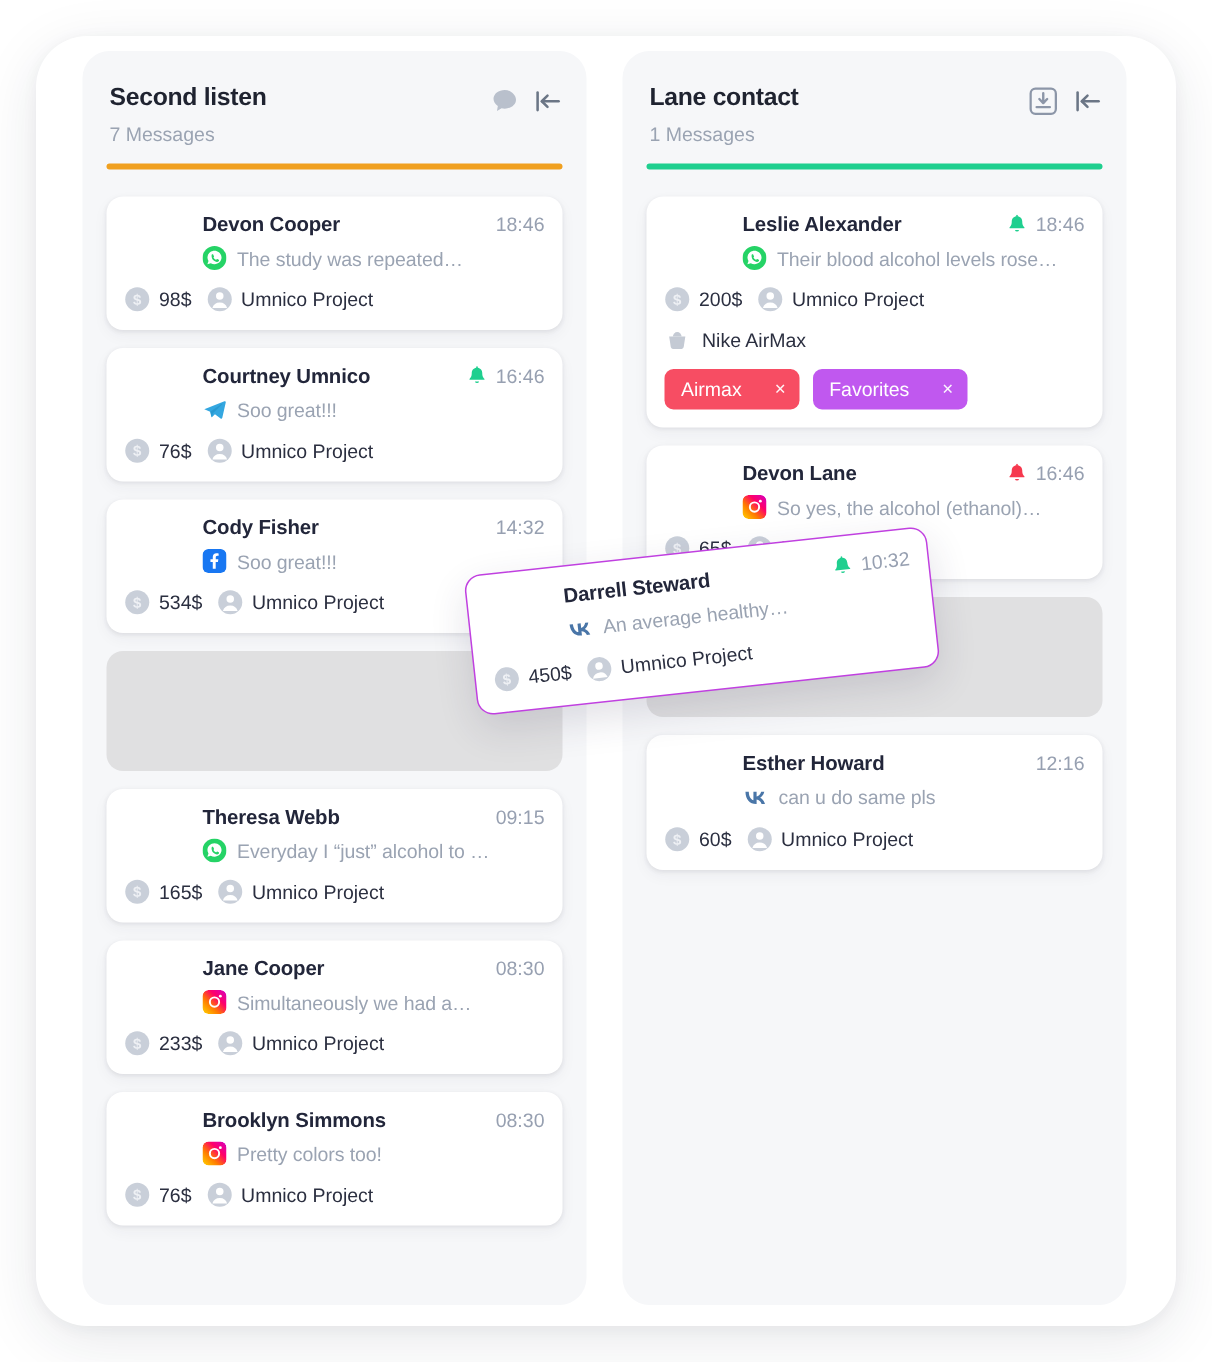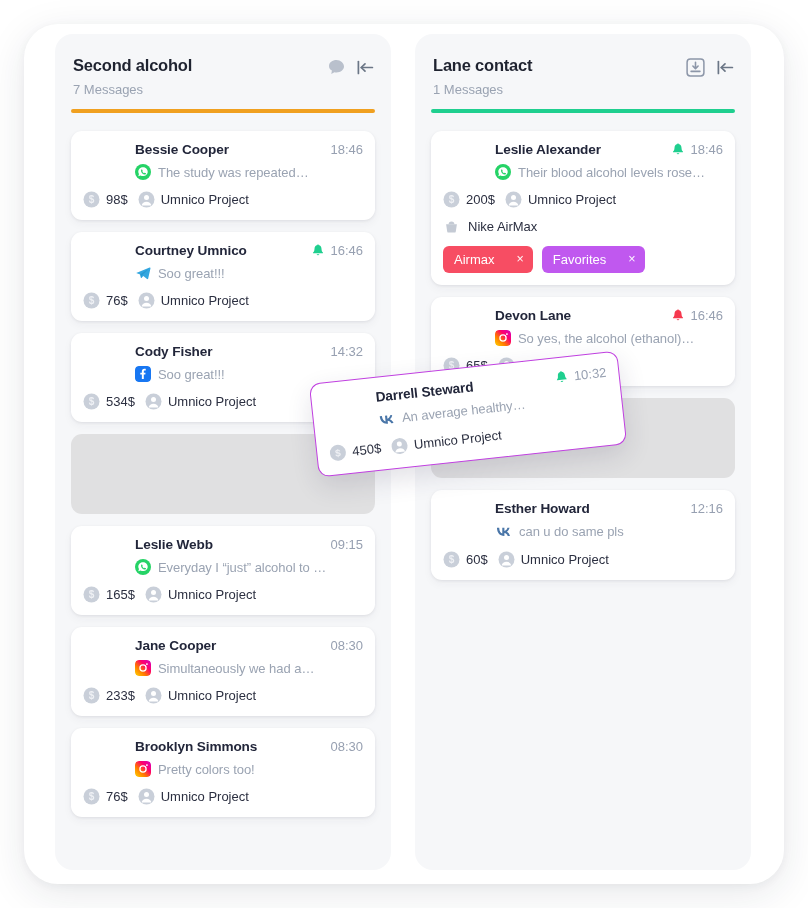--- a/index.html
+++ b/index.html
@@ -108,39 +108,39 @@
   }
 </style>
 </head>
 <body>
 
 <div class="stage">
   <div class="board" id="board">
       <div class="column">
         <div class="col-head">
           <div>
-            <div class="col-title">Second alcohol</div>
+            <div class="col-title">Second listen</div>
             <div class="col-sub">7 Messages</div>
           </div>
           <div class="head-icons">
             <svg width="17" height="17" viewBox="0 0 17 17">
               <path d="M8.5 1C4.4 1 1 3.6 1 6.9c0 1.9 1.1 3.6 2.9 4.7L3.3 15l3.1-1.8c.7.15 1.4.22 2.1.22 4.1 0 7.5-2.6 7.5-5.9S12.6 1 8.5 1z" fill="#b9c0cc"></path>
             </svg>
             <svg width="19" height="19" viewBox="0 0 19 19">
               <path d="M2.4 3.6v11.8" stroke="#6b7686" stroke-width="1.7" stroke-linecap="round"></path>
               <path d="M16.4 9.5H5.4" stroke="#6b7686" stroke-width="1.7" stroke-linecap="round"></path>
               <path d="M9.0 5.8L5.2 9.5l3.8 3.7" fill="none" stroke="#6b7686" stroke-width="1.7" stroke-linecap="round" stroke-linejoin="round"></path>
             </svg>
           </div>
         </div>
         <div class="accent orange"></div>
         <div class="cards">
           <div class="card">
             <div class="row-top">
-              <span class="name">Bessie Cooper</span>
+              <span class="name">Devon Cooper</span>
               <span class="time-wrap">
                 <span class="time">18:46</span>
               </span>
             </div>
             <div class="row-msg">
               <svg class="sico" viewBox="0 0 16 16">
                 <circle cx="8" cy="8" r="8" fill="#25d366"></circle>
                 <path d="M8 3.2c-2.6 0-4.7 2-4.7 4.5 0 .85.25 1.65.7 2.35l-.75 2.15 2.3-.7c.7.4 1.5.6 2.45.6 2.6 0 4.7-2 4.7-4.4S10.6 3.2 8 3.2z" fill="#fff"></path>
                 <path d="M6.2 5.7c.1-.25.2-.25.35-.25h.3c.1 0 .25 0 .35.3l.45 1.1c.05.1.05.2 0 .3l-.25.35c-.05.1-.1.2 0 .35.35.6.85 1 1.5 1.3.15.05.25.05.35-.05l.3-.35c.1-.1.2-.1.3-.05l1 .5c.1.05.2.15.2.25 0 .35-.15.7-.45.9-.25.2-.6.3-.95.25-.9-.1-1.8-.55-2.55-1.3S6.1 7.5 6.05 6.6c0-.3.05-.6.15-.9z" fill="#25d366"></path>
               </svg>
@@ -229,21 +229,21 @@
                   <circle cx="8.5" cy="6.4" r="2.5" fill="#fff"></circle>
                   <path d="M3.6 14.4a5.1 5.1 0 0 1 9.8 0z" fill="#fff"></path>
                 </svg>
                 <span class="meta-text">Umnico Project</span>
               </span>
             </div>
           </div>
           <div class="placeholder"></div>
           <div class="card">
             <div class="row-top">
-              <span class="name">Leslie Webb</span>
+              <span class="name">Theresa Webb</span>
               <span class="time-wrap">
                 <span class="time">09:15</span>
               </span>
             </div>
             <div class="row-msg">
               <svg class="sico" viewBox="0 0 16 16">
                 <circle cx="8" cy="8" r="8" fill="#25d366"></circle>
                 <path d="M8 3.2c-2.6 0-4.7 2-4.7 4.5 0 .85.25 1.65.7 2.35l-.75 2.15 2.3-.7c.7.4 1.5.6 2.45.6 2.6 0 4.7-2 4.7-4.4S10.6 3.2 8 3.2z" fill="#fff"></path>
                 <path d="M6.2 5.7c.1-.25.2-.25.35-.25h.3c.1 0 .25 0 .35.3l.45 1.1c.05.1.05.2 0 .3l-.25.35c-.05.1-.1.2 0 .35.35.6.85 1 1.5 1.3.15.05.25.05.35-.05l.3-.35c.1-.1.2-.1.3-.05l1 .5c.1.05.2.15.2.25 0 .35-.15.7-.45.9-.25.2-.6.3-.95.25-.9-.1-1.8-.55-2.55-1.3S6.1 7.5 6.05 6.6c0-.3.05-.6.15-.9z" fill="#25d366"></path>
               </svg>

